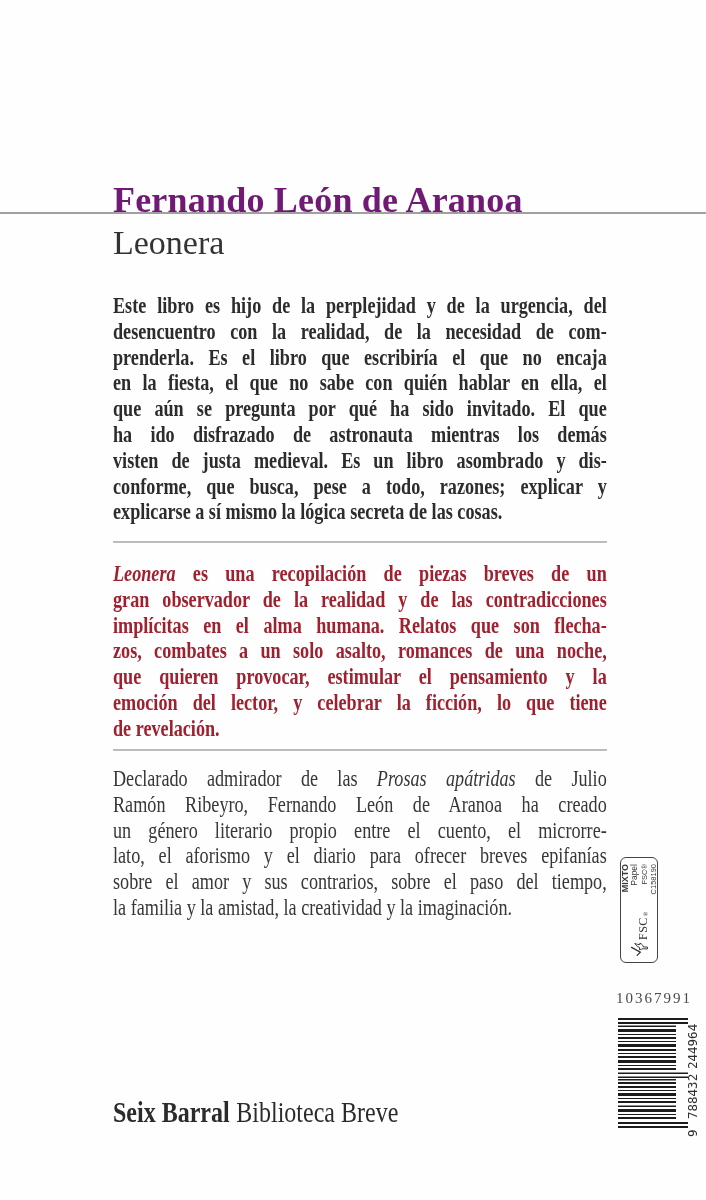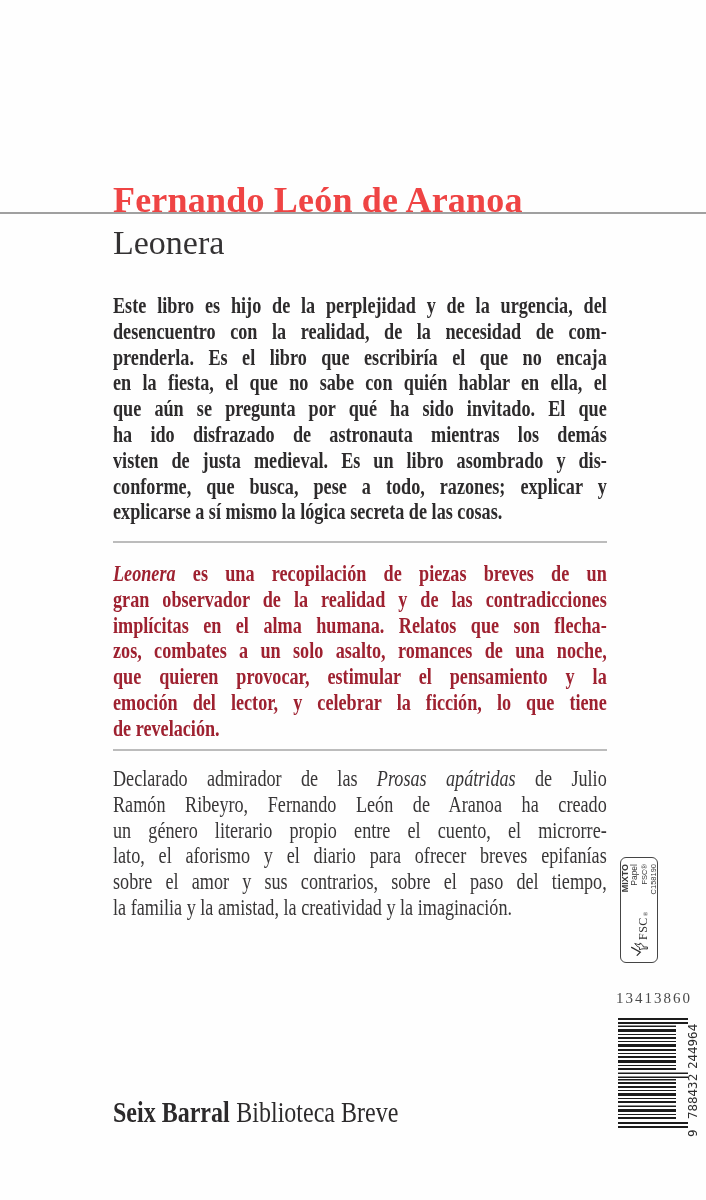--- a/index.html
+++ b/index.html
@@ -9,21 +9,21 @@
     position:relative;
     overflow:hidden;
     font-family:"Liberation Serif", serif;
   }
   .page{position:absolute;inset:0;}
 
   
   .author{
     position:absolute;left:113px;top:181px;
     margin:0;font-size:36px;line-height:38px;font-weight:bold;
-    color:#ef4444;letter-spacing:.2px;white-space:nowrap;z-index:2;
+    color:#701a75;letter-spacing:.2px;white-space:nowrap;z-index:2;
   }
   .full-rule{
     position:absolute;left:0;top:212px;width:706px;height:2px;
     background:#a0a0a0;z-index:1;
   }
   .subtitle{
     position:absolute;left:113px;top:224px;
     margin:0;font-size:34px;line-height:38px;font-weight:normal;
     color:#343233;white-space:nowrap;
   }
@@ -162,21 +162,21 @@
           <sup class="fsc-reg">®</sup>
       </div>
       <div class="fsc-text">
         <div class="fsc-line1">MIXTO</div>
         <div class="fsc-line2">Papel</div>
         <div class="fsc-line3">FSC® C158190</div>
       </div>
     </div>
   </div>
 
-  <div class="print-code">13413860</div>
+  <div class="print-code">10367991</div>
 
   <div class="barcode">
     <svg width="122" height="80" viewBox="0 0 122 80">
       <g fill="#1c1c1c">
 
         <rect x="10" y="0" width="2" height="70"></rect>
           <rect x="14" y="0" width="2" height="70"></rect>
         <rect x="60" y="0" width="1.5" height="70"></rect>
           <rect x="64" y="0" width="1.5" height="70"></rect>
         <rect x="114" y="0" width="2" height="70"></rect>

